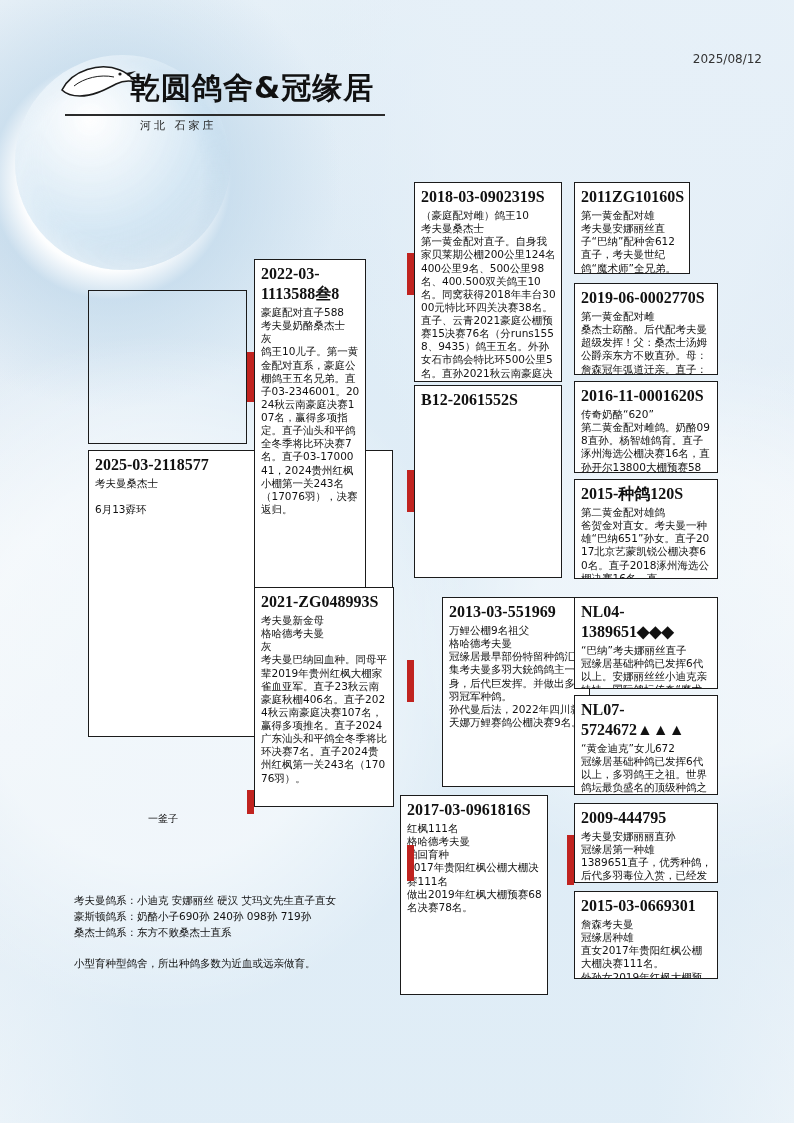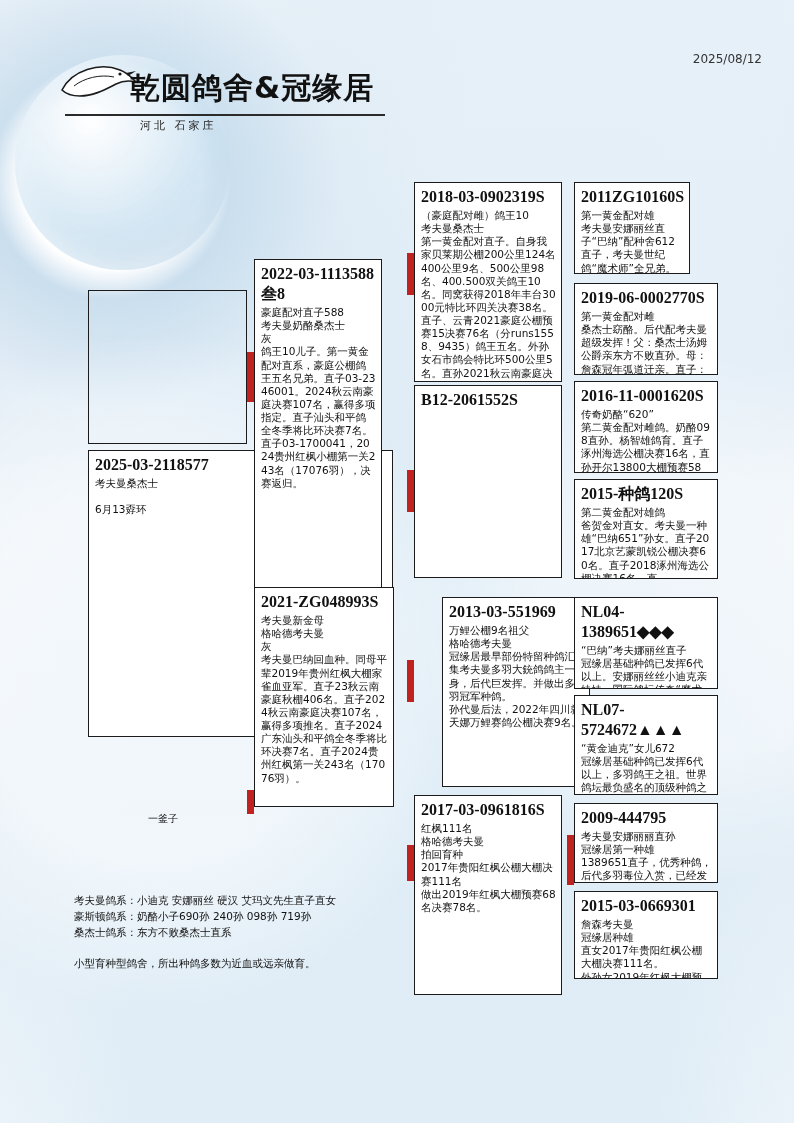--- a/index.html
+++ b/index.html
@@ -94,21 +94,21 @@
   <div class="photo blank" style="left:88px;top:290px;width:157px;height:152px;"></div>
 
   <div class="box" style="left:88px;top:450px;width:305px;height:287px;">
     <div class="hd">2025-03-2118577</div>
     <div class="bd">考夫曼桑杰士
 
 6月13孬环</div>
   </div>
   <div class="sidebar-cap">一釜子</div>
 
-  <div class="box" style="left:254px;top:259px;width:128px;height:390px;">
+  <div class="box" style="left:254px;top:259px;width:112px;height:390px;">
     <div class="hd">2022-03-1113588叁8</div>
     <div class="bd">豪庭配对直子588
 考夫曼奶酪桑杰士
 灰
 鸽王10儿子。第一黄金配对直系，豪庭公棚鸽王五名兄弟。直子03-2346001。2024秋云南豪庭决赛107名，赢得多项指定。直子汕头和平鸽全冬季将比环决赛7名。直子03-1700041，2024贵州红枫小棚第一关243名（17076羽），决赛返归。</div>
   </div>
   <div class="tab" style="left:247px;top:352px;height:50px;"></div>
 
   <div class="box" style="left:254px;top:587px;width:140px;height:220px;">
     <div class="hd">2021-ZG048993S</div>
@@ -134,21 +134,21 @@
 
   <div class="box" style="left:414px;top:597px;width:148px;height:190px;margin-left:28px;">
     <div class="hd">2013-03-551969</div>
     <div class="bd">万鲤公棚9名祖父
 格哈德考夫曼
 冠缘居最早部份特留种鸽汇集考夫曼多羽大銃鸽鸽主一身，后代巨发挥。并做出多羽冠军种鸽。
 孙代曼后法，2022年四川就天娜万鲤赛鸽公棚决赛9名。</div>
   </div>
   <div class="tab" style="left:407px;top:660px;height:42px;"></div>
 
-  <div class="box" style="left:414px;top:795px;width:148px;height:200px;">
+  <div class="box" style="left:400px;top:795px;width:148px;height:200px;">
     <div class="hd">2017-03-0961816S</div>
     <div class="bd">红枫111名
 格哈德考夫曼
 拍回育种
 2017年贵阳红枫公棚大棚决赛111名
 做出2019年红枫大棚预赛68名决赛78名。</div>
   </div>
   <div class="tab" style="left:407px;top:845px;height:36px;"></div>
 
   <div class="box" style="left:574px;top:182px;width:116px;height:92px;">

